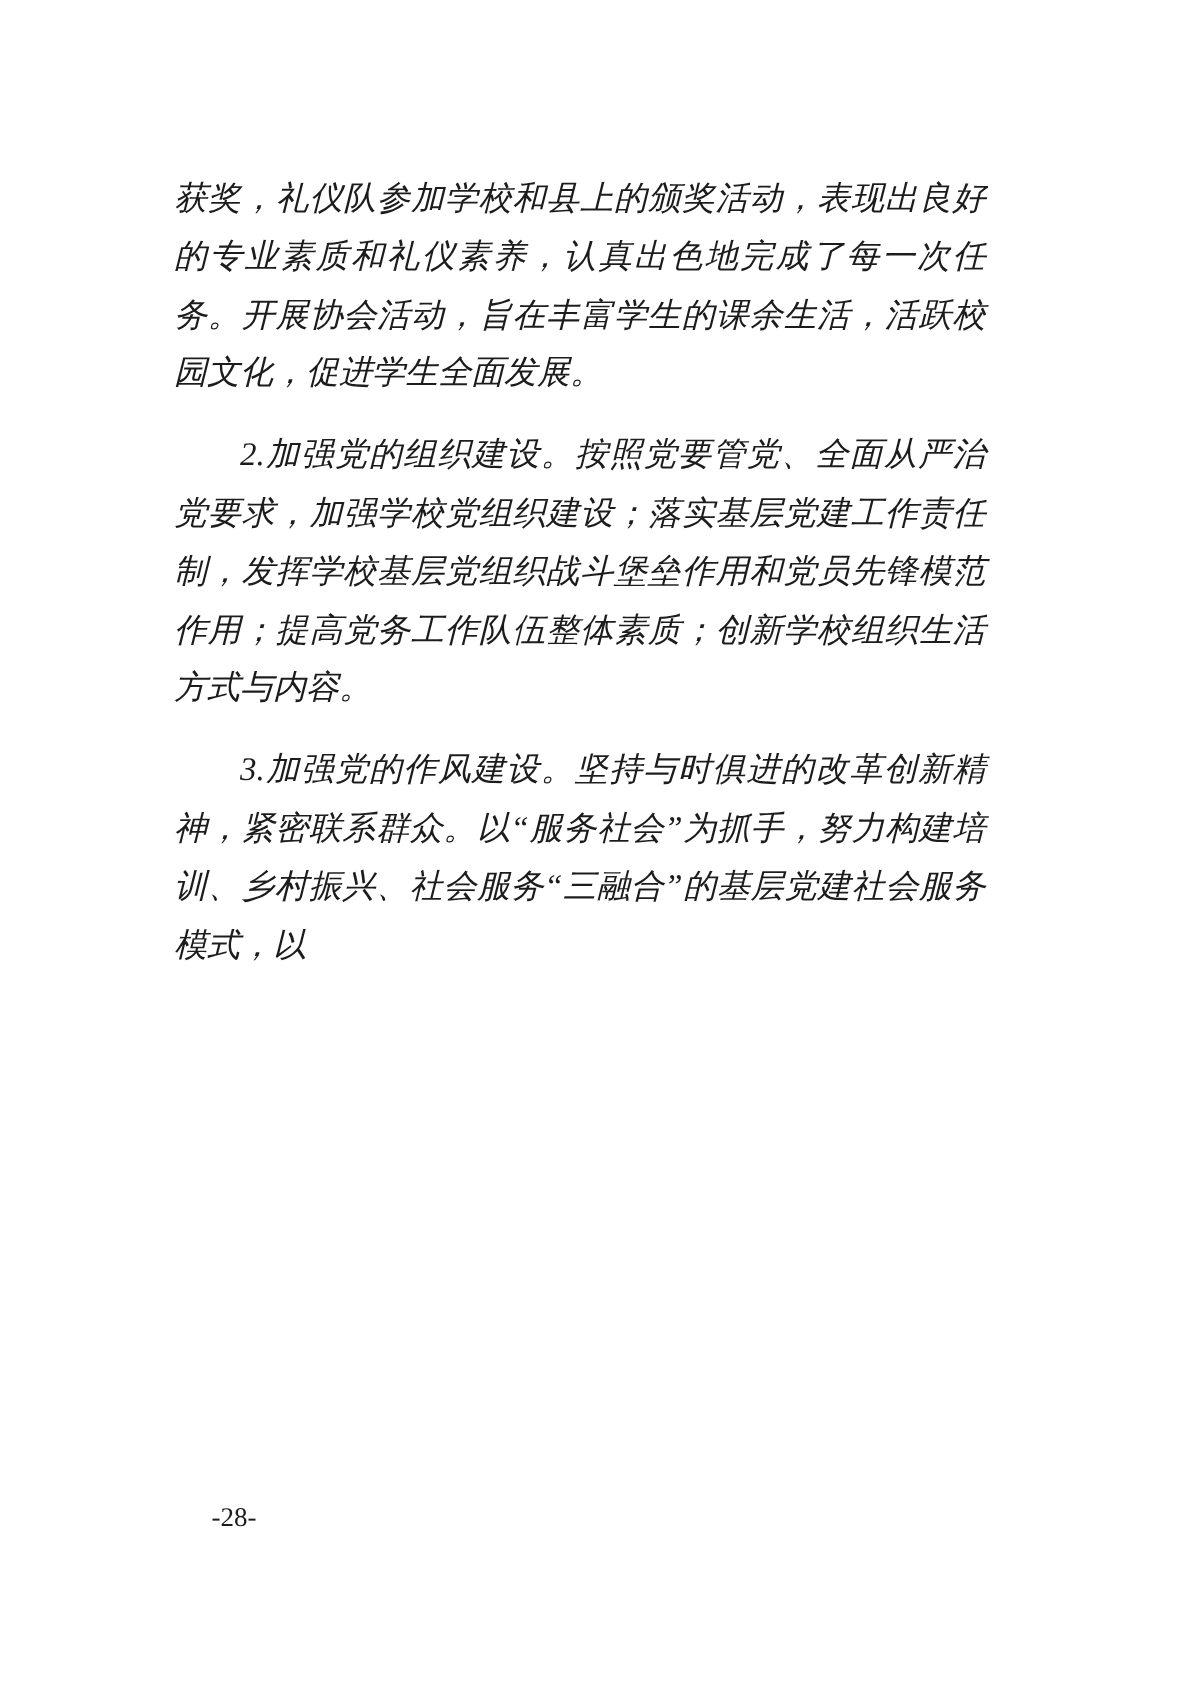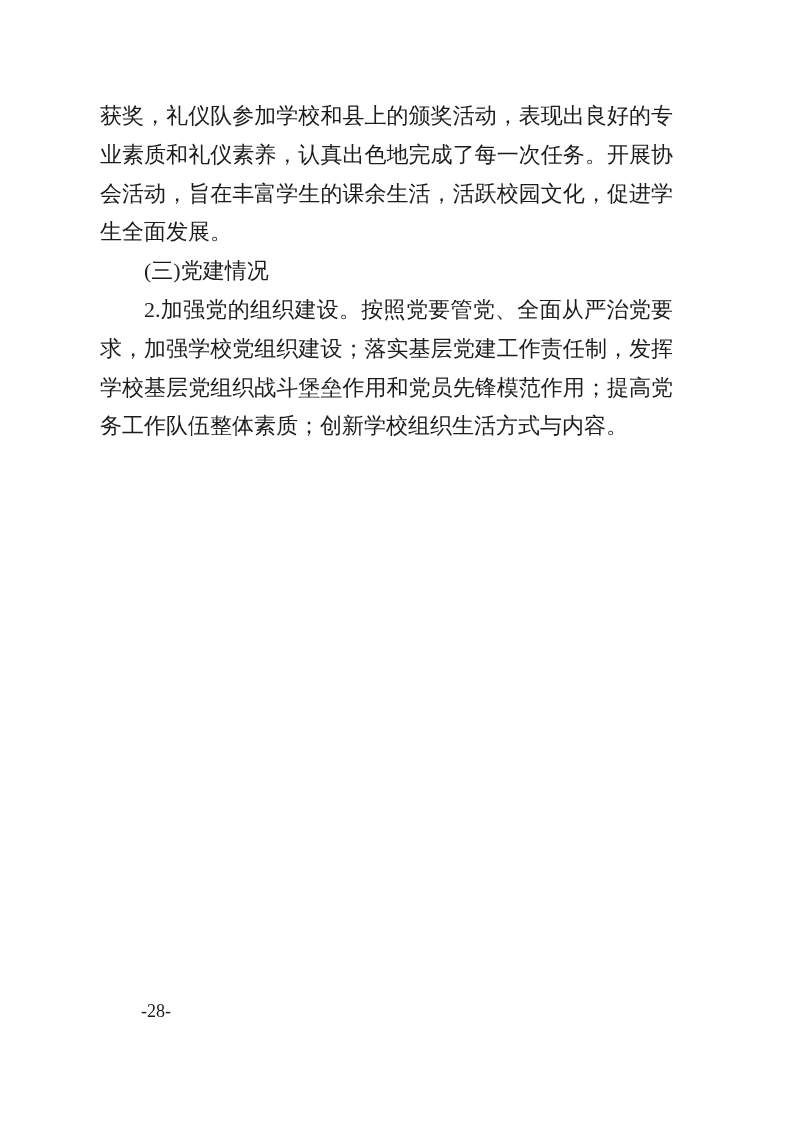--- a/index.html
+++ b/index.html
@@ -20,39 +20,40 @@
     position: absolute;
     left: 100px;
     top: 97px;
     width: 573px;
     font-size: 22px;
     line-height: 38.8px;
     text-align: justify;
     text-justify: inter-ideograph;
   }
   .content p {
-    margin: 0;
+    margin: 16px;
     padding: 0;
+    font-style: italic;
   }
   .content p.indent {
     text-indent: 44px;
   }
   .footer-page-number {
     position: absolute;
     left: 141px;
     top: 1002px;
     font-size: 18px;
     line-height: 18px;
     color: #1c1c1c;
     font-family: "Liberation Serif", "DejaVu Serif", serif;
   }
 </style>
 </head>
 <body>
 
 <div class="page">
   <div class="content">
     <p>获奖，礼仪队参加学校和县上的颁奖活动，表现出良好的专业素质和礼仪素养，认真出色地完成了每一次任务。开展协会活动，旨在丰富学生的课余生活，活跃校园文化，促进学生全面发展。</p>
-    <p class="indent">(三)党建情况</p>
     <p class="indent">2.加强党的组织建设。按照党要管党、全面从严治党要求，加强学校党组织建设；落实基层党建工作责任制，发挥学校基层党组织战斗堡垒作用和党员先锋模范作用；提高党务工作队伍整体素质；创新学校组织生活方式与内容。</p>
+    <p class="indent">3.加强党的作风建设。坚持与时俱进的改革创新精神，紧密联系群众。以“服务社会”为抓手，努力构建培训、乡村振兴、社会服务“三融合”的基层党建社会服务模式，以</p>
   </div>
   <div class="footer-page-number">-28-</div>
 </div>
 
 </body></html>

